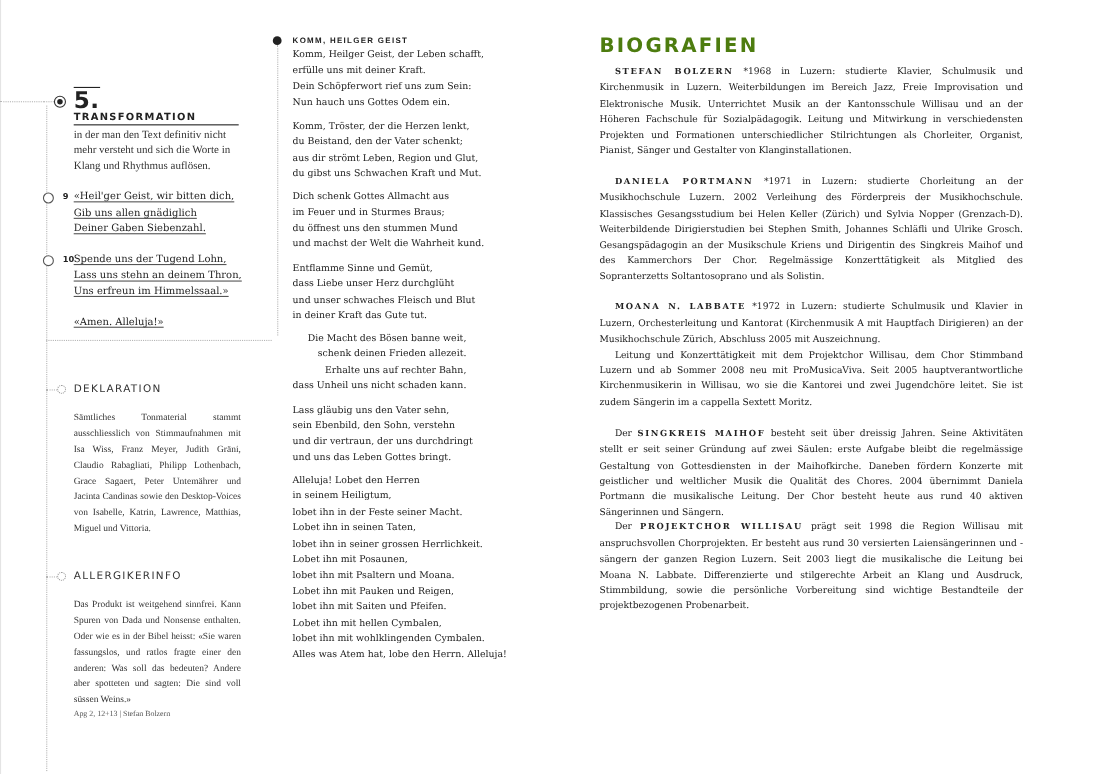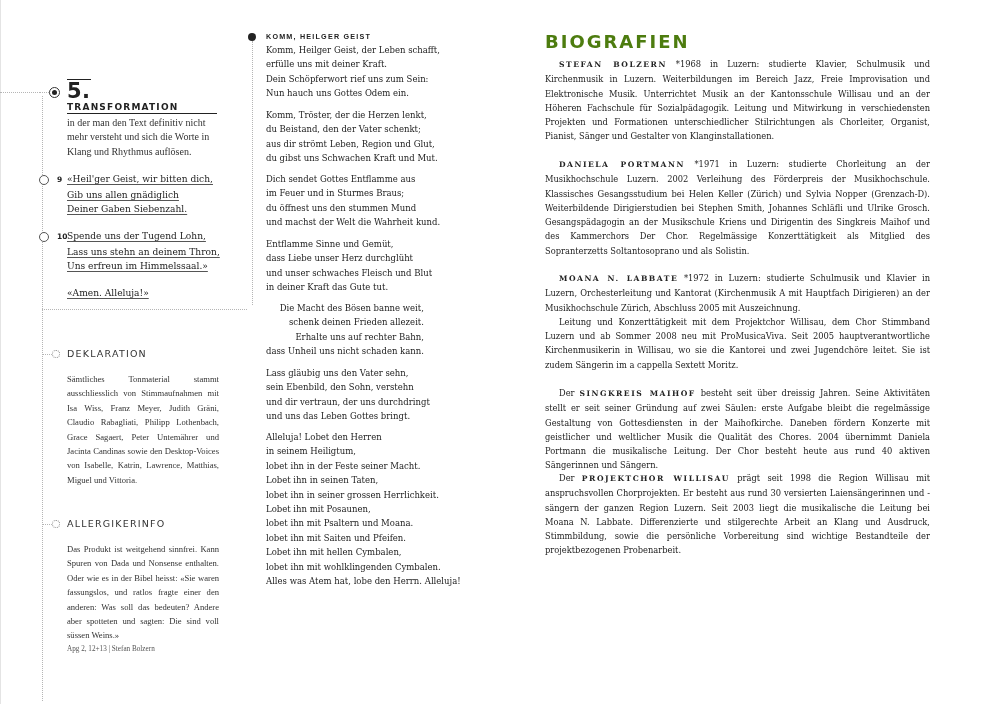--- a/index.html
+++ b/index.html
@@ -94,21 +94,21 @@
       <span>Dein Schöpferwort rief uns zum Sein:</span>
       <span>Nun hauch uns Gottes Odem ein.</span>
     </div>
     <div class="stanza" style="top: 108px;">
       <span>Komm, Tröster, der die Herzen lenkt,</span>
       <span>du Beistand, den der Vater schenkt;</span>
       <span>aus dir strömt Leben, Region und Glut,</span>
       <span>du gibst uns Schwachen Kraft und Mut.</span>
     </div>
     <div class="stanza" style="top: 172px;">
-      <span>Dich sendet Gottes Entflamme aus</span>
+      <span>Dich schenk Gottes Allmacht aus</span>
       <span>im Feuer und in Sturmes Braus;</span>
       <span>du öffnest uns den stummen Mund</span>
       <span>und machst der Welt die Wahrheit kund.</span>
     </div>
     <div class="stanza" style="top: 237px;">
       <span>Entflamme Sinne und Gemüt,</span>
       <span>dass Liebe unser Herz durchglüht</span>
       <span>und unser schwaches Fleisch und Blut</span>
       <span>in deiner Kraft das Gute tut.</span>
     </div>
@@ -125,20 +125,21 @@
       <span>und uns das Leben Gottes bringt.</span>
     </div>
     <div class="stanza" style="top: 430px;">
       <span>Alleluja! Lobet den Herren</span>
       <span>in seinem Heiligtum,</span>
       <span>lobet ihn in der Feste seiner Macht.</span>
       <span>Lobet ihn in seinen Taten,</span>
       <span>lobet ihn in seiner grossen Herrlichkeit.</span>
       <span>Lobet ihn mit Posaunen,</span>
       <span>lobet ihn mit Psaltern und Moana.</span>
+      <span>Lobet ihn mit Pauken und Reigen,</span>
       <span>lobet ihn mit Saiten und Pfeifen.</span>
       <span>Lobet ihn mit hellen Cymbalen,</span>
       <span>lobet ihn mit wohlklingenden Cymbalen.</span>
       <span>Alles was Atem hat, lobe den Herrn. Alleluja!</span>
     </div>
   </div>
 
 <div class="bio-title">BIOGRAFIEN</div>
 <div id="bios">
     <div class="bio-p" style="top: 57px;"><span></span><span class="name">STEFAN BOLZERN</span><span> *1968 in Luzern: studierte Klavier, Schulmusik und Kirchenmusik in Luzern. Weiterbildungen im Bereich Jazz, Freie Improvisation und Elektronische Musik. Unterrichtet Musik an der Kantonsschule Willisau und an der Höheren Fachschule für Sozialpädagogik. Leitung und Mitwirkung in verschiedensten Projekten und Formationen unterschiedlicher Stilrichtungen als Chorleiter, Organist, Pianist, Sänger und Gestalter von Klanginstallationen.</span></div>

